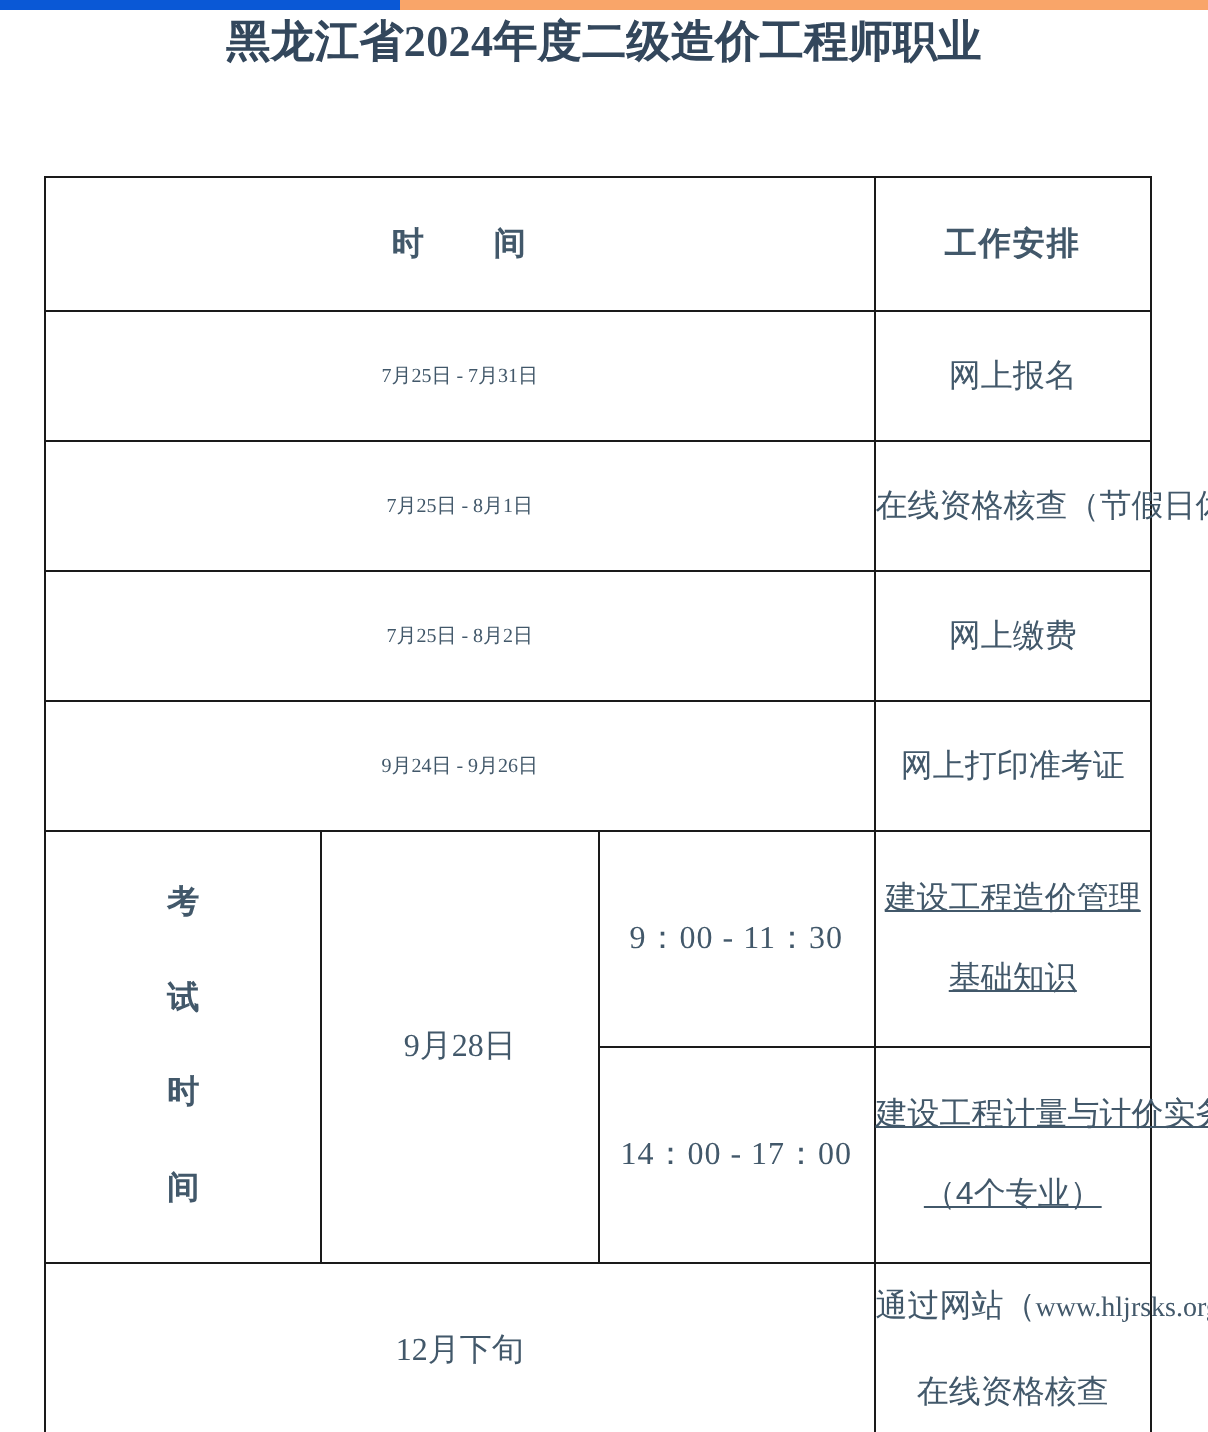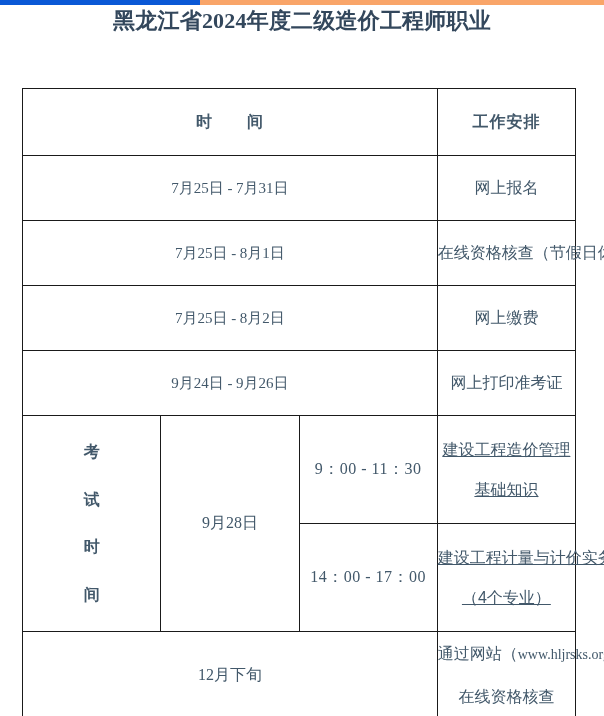--- a/index.html
+++ b/index.html
@@ -67,21 +67,21 @@
     font-family: "Liberation Sans", "DejaVu Sans", sans-serif;
     font-weight: bold !important;
     font-size: 16px;
     letter-spacing: 1px;
     color: #3b4d5e;
   }
 
   .date-cell {
     height: 64px;
     font-family: "Liberation Serif", "DejaVu Serif", serif;
-    font-size: 15px;
+    font-size: 10px;
     color: #45596a;
     white-space: nowrap;
   }
   .task-cell {
     height: 64px;
     font-family: Liberation Serif, serif;
     font-size: 16px;
     color: #42586a;
     white-space: nowrap;
     margin-left: 32px;

